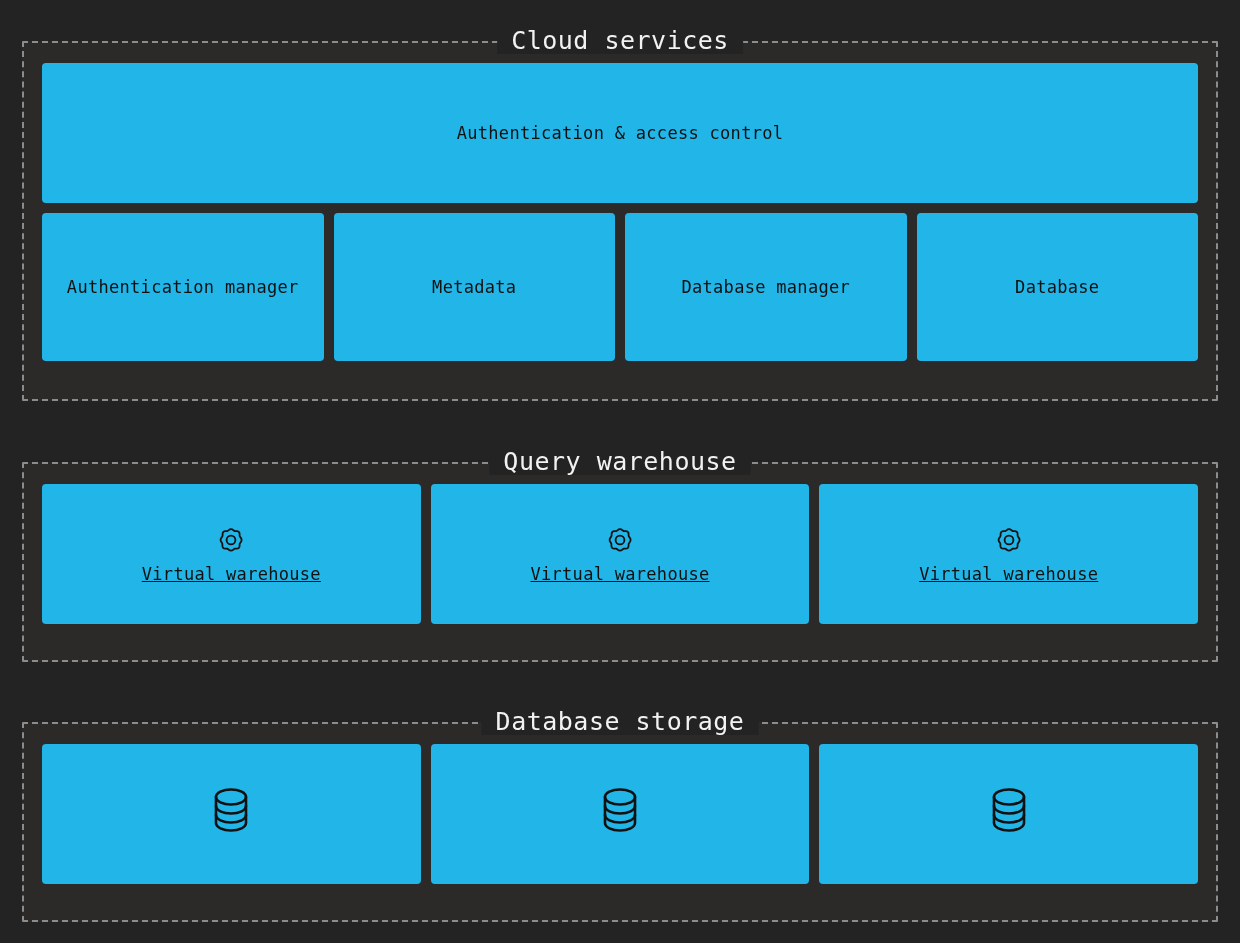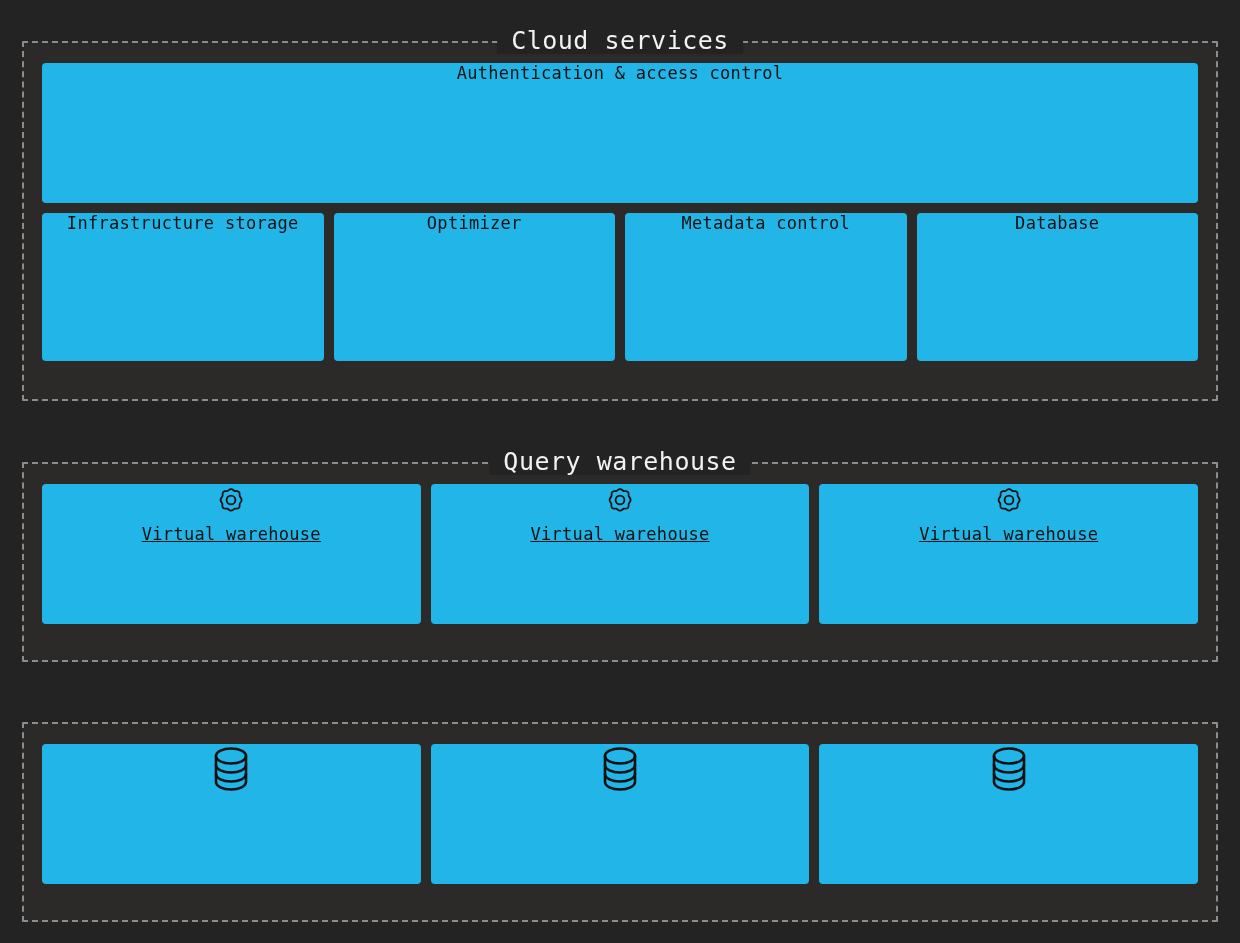--- a/index.html
+++ b/index.html
@@ -64,21 +64,21 @@
   }
 
   
   .node {
     background: #22b6e8;
     border-radius: 4px;
     color: #111111;
     display: flex;
     flex-direction: column;
     align-items: center;
-    justify-content: flex-start;
+    justify-content: center;
     box-sizing: border-box;
     flex: 1 1 0;
     text-align: center;
     gap: 8px;
   }
   .node-label {
     font-size: 17px;
     line-height: 20px;
     letter-spacing: 0.3px;
     color: #111111;
@@ -107,27 +107,27 @@
     <div class="group-body">
 
       <div class="row">
         <div class="node node-wide">
           <span class="node-label">Authentication &amp; access control</span>
         </div>
       </div>
 
       <div class="row">
         <div class="node node-small">
-          <span class="node-label">Infrastructure storage</span>
-        </div>
-        <div class="node node-small">
-          <span class="node-label">Optimizer</span>
-        </div>
-        <div class="node node-small">
-          <span class="node-label">Metadata control</span>
+          <span class="node-label">Authentication manager</span>
+        </div>
+        <div class="node node-small">
+          <span class="node-label">Metadata</span>
+        </div>
+        <div class="node node-small">
+          <span class="node-label">Database manager</span>
         </div>
         <div class="node node-small">
           <span class="node-label">Database</span>
         </div>
       </div>
 
     </div>
   </section>
 
   <section class="group" id="group-query">
@@ -164,20 +164,21 @@
             </svg>
           </span>
           <span class="node-label">Virtual warehouse</span>
         </div>
 
       </div>
     </div>
   </section>
 
   <section class="group" id="group-storage">
+    <div class="group-title">Database storage</div>
 
     <div class="group-body">
       <div class="row">
 
         <div class="node node-db">
           <span class="icon">
             <svg width="44" height="50" viewBox="0 0 44 50" fill="none" stroke="#111111" stroke-width="2.6" stroke-linecap="round">
               <ellipse cx="22" cy="12" rx="15" ry="7.5"></ellipse>
               <path d="M7 12 v26 c0 4.14 6.72 7.5 15 7.5 s15-3.36 15-7.5 V12"></path>
               <path d="M7 21 c0 4.14 6.72 7.5 15 7.5 s15-3.36 15-7.5"></path>

